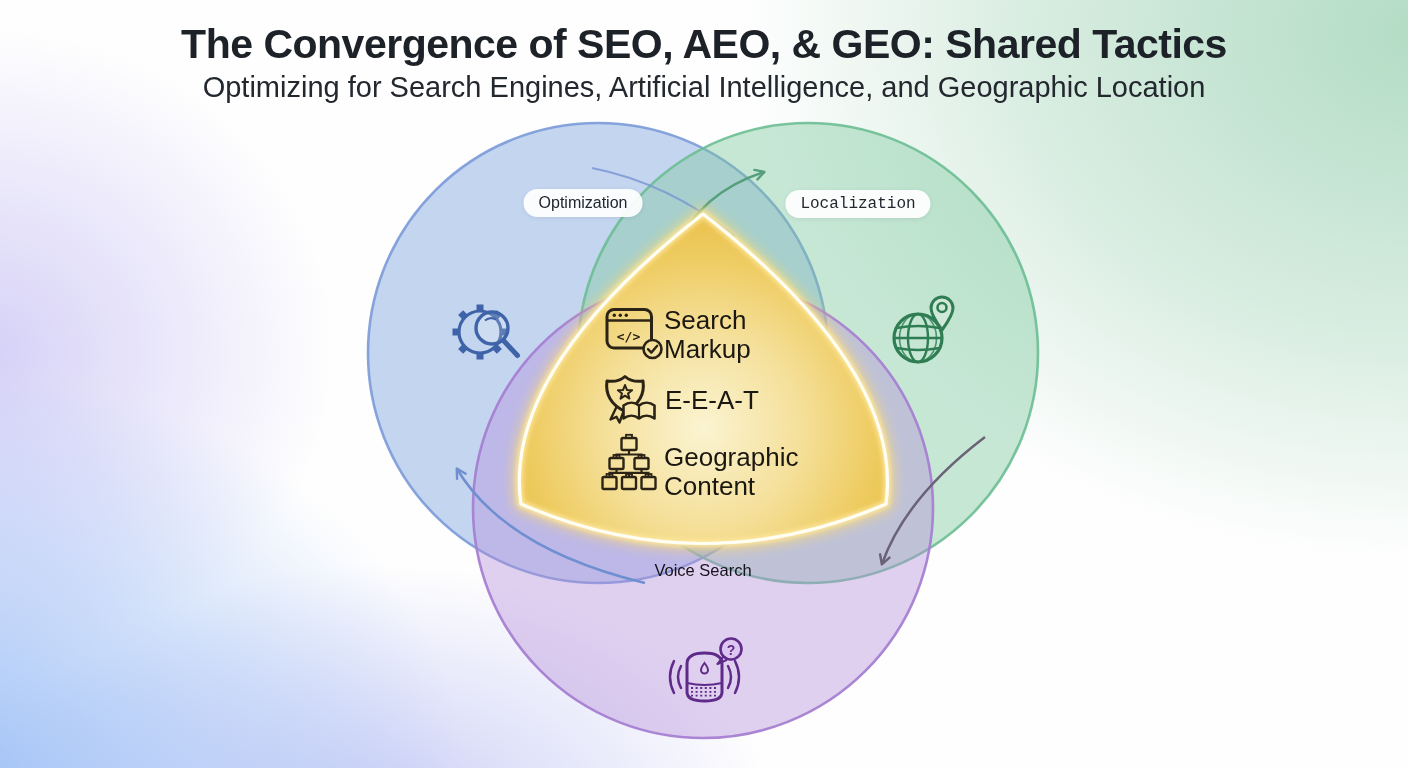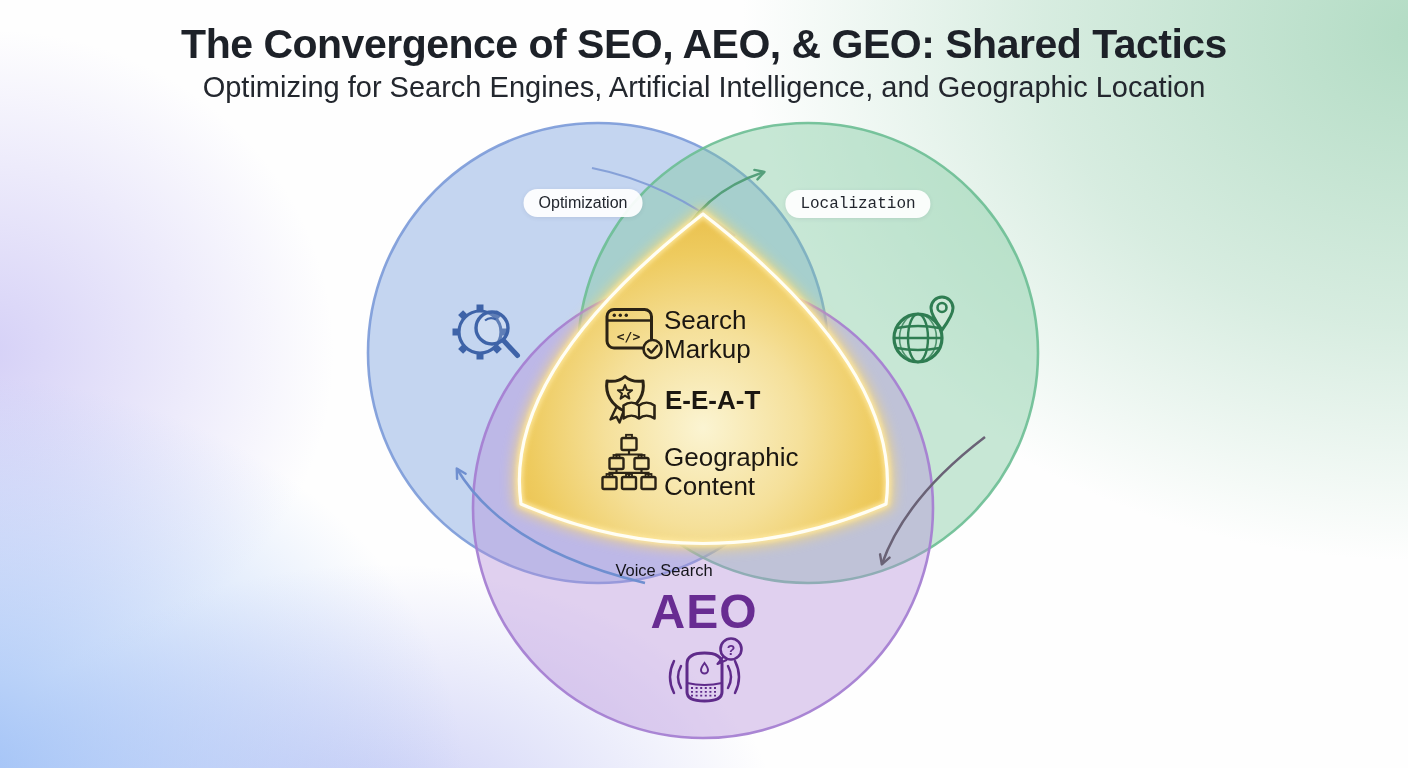--- a/index.html
+++ b/index.html
@@ -155,31 +155,30 @@
       <rect x="645.5" y="474" width="6" height="3.2" stroke-width="1.8"></rect>
       <rect x="602.5" y="477" width="14" height="12" rx="1.5" stroke-width="2.4" fill="url(#goldFill)"></rect>
       <rect x="622" y="477" width="14" height="12" rx="1.5" stroke-width="2.4" fill="url(#goldFill)"></rect>
       <rect x="641.5" y="477" width="14" height="12" rx="1.5" stroke-width="2.4" fill="url(#goldFill)"></rect>
     </g>
   </svg>
 
   <div class="abs title" style="left:704px;top:44px;">The Convergence of SEO, AEO, &amp; GEO: Shared Tactics</div>
   <div class="abs subtitle" style="left:704px;top:87px;">Optimizing for Search Engines, Artificial Intelligence, and Geographic Location</div>
 
-  <div class="abs circle-label lbl-aeo" style="left:704px;top:611px;">AEO</div>
 
   <div class="abs pill" style="left:583px;top:203px;">Optimization</div>
   <div class="abs pill" style="left:858px;top:204px;font-family:Liberation Mono, monospace;">Localization</div>
-  <div class="abs voice" style="left:664px;top:570px;text-align:right;">Voice Search</div>
+  <div class="abs voice" style="left:703px;top:570px;text-align:right;">Voice Search</div>
 
   <div class="center-text" style="left:664px;top:306px;">
     <div>Search</div>
     <div>Markup</div>
   </div>
-  <div class="center-text" style="left:665px;top:386px;font-weight:bold;">
+  <div class="center-text" style="left:665px;top:386px;">
     <div>E-E-A-T</div>
   </div>
   <div class="center-text" style="left:664px;top:443px;">
     <div>Geographic</div>
     <div>Content</div>
   </div>
 
 </div>
 
 </body></html>

